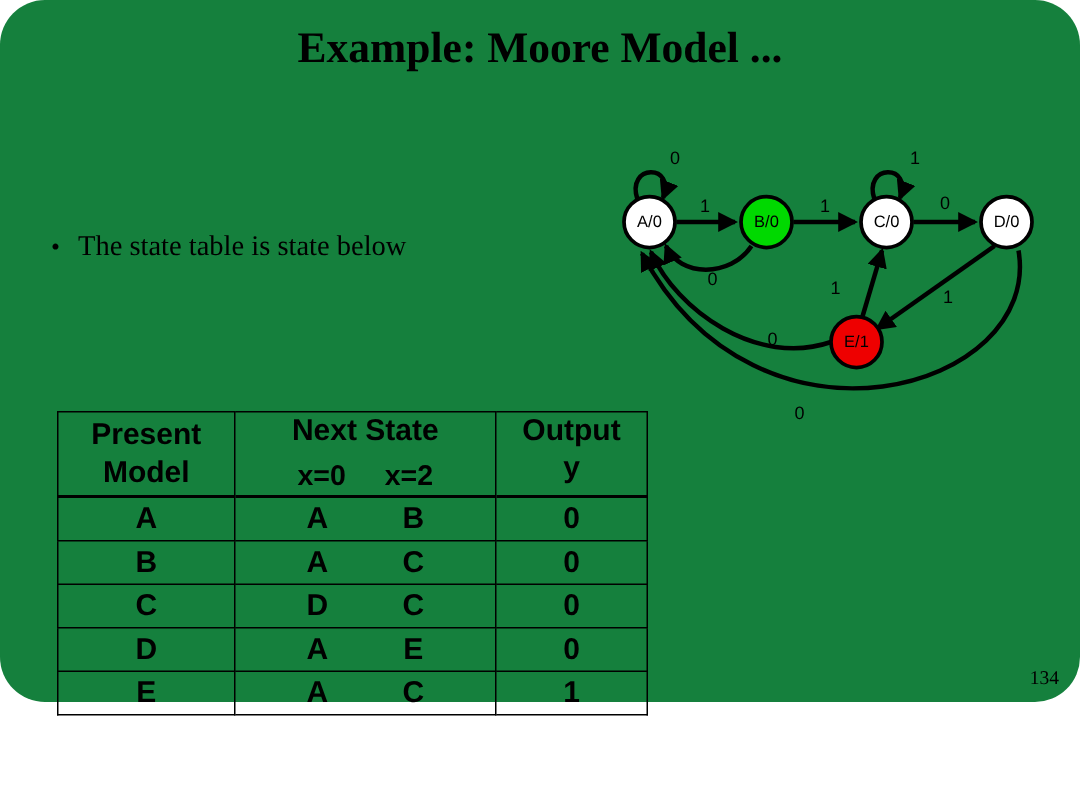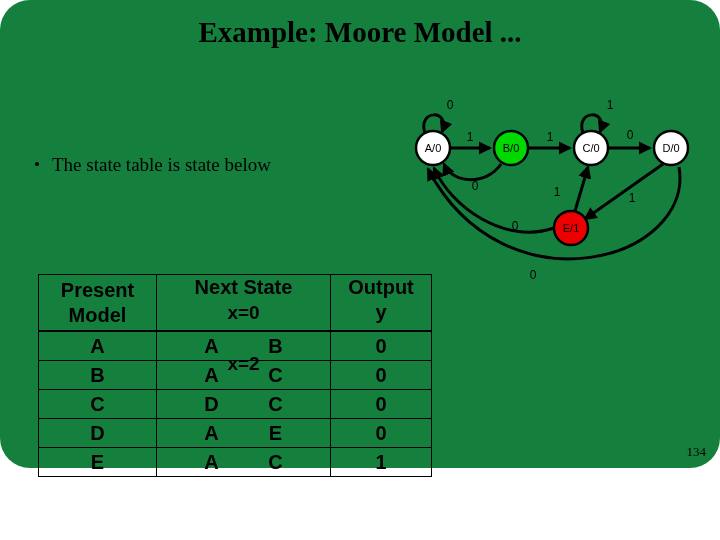--- a/index.html
+++ b/index.html
@@ -142,21 +142,20 @@
     justify-content: space-between;
     height: 55px;
   }
   #state-table .next-head .nh-top { line-height: 25px; }
   #state-table .next-head .nh-sub {
     display: flex;
     justify-content: center;
     gap: 26px;
     font-size: 19px;
     line-height: 25px;
-    flex-direction: column;
   }
   #state-table .present-head {
     display: flex;
     flex-direction: column;
     align-items: center;
     justify-content: center;
     height: 55px;
     line-height: 25px;
   }
   #state-table .output-head {

